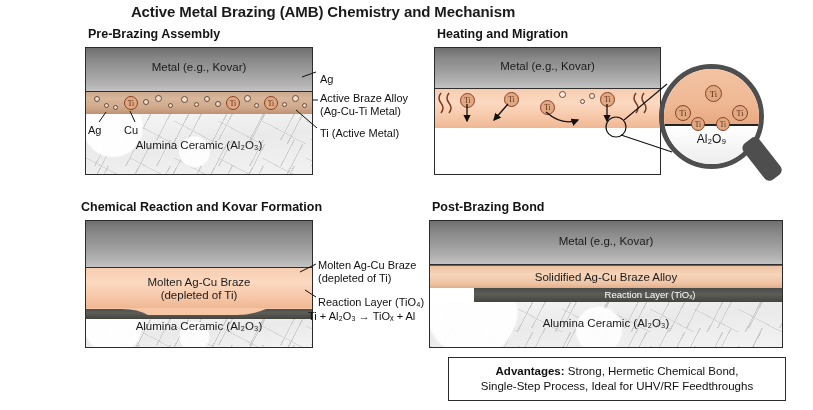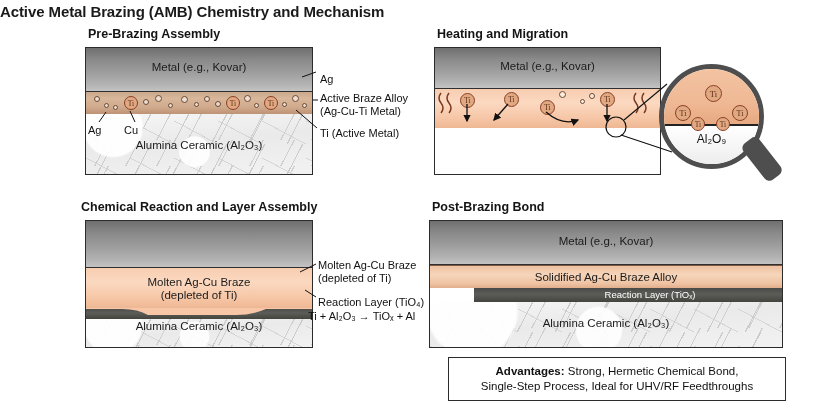--- a/index.html
+++ b/index.html
@@ -7,20 +7,21 @@
     width: 813px; height: 410px;
     background: #ffffff;
     font-family: "Liberation Sans", sans-serif;
     position: relative;
     overflow: hidden;
   }
   .root { position: relative; width: 813px; height: 410px; }
 
   .main-title {
     position: absolute; top: 3px; left: 0; width: 646px;
+    text-align: center;
     font-size: 15px; font-weight: bold; color: #1a1a1a;
     letter-spacing: -0.1px;
   }
 
   .panel-title {
     position: absolute;
     font-size: 12.5px; font-weight: bold; color: #141414;
     white-space: nowrap;
   }
 
@@ -185,21 +186,21 @@
     <span class="ti" style="left:11px; top:36px; width:16px; height:16px; font-size:8px;">Ti</span>
     <span class="ti" style="left:68px; top:36px; width:16px; height:16px; font-size:8px;">Ti</span>
     <span class="ti" style="left:27px; top:48px; width:14px; height:14px; font-size:7.5px;">Ti</span>
     <span class="ti" style="left:52px; top:48px; width:14px; height:14px; font-size:7.5px;">Ti</span>
     <div class="mag-label">
       <span>Al₂O₉</span>
     </div>
   </div>
   <div class="mag-handle" style="left:740px; top:147px; width:20px; height:46px; transform: rotate(-38deg); transform-origin: top left;"></div>
 
-  <div class="panel-title" style="left:81px; top:200px;">Chemical Reaction and Layer Assembly</div>
+  <div class="panel-title" style="left:81px; top:200px;">Chemical Reaction and Kovar Formation</div>
 
   <div class="stack" style="left:85px; top:220px; width:228px; height:128px;">
     <div class="layer metal" style="height:47px;"></div>
     <div class="layer braze-molten" style="height:40px;">
       <div class="layer-label" style="top:8px;">
         <span>Molten Ag-Cu Braze</span><br>
         <span>(depleted of Ti)</span>
       </div>
     </div>
     <div class="layer reaction" style="height:11px;">

